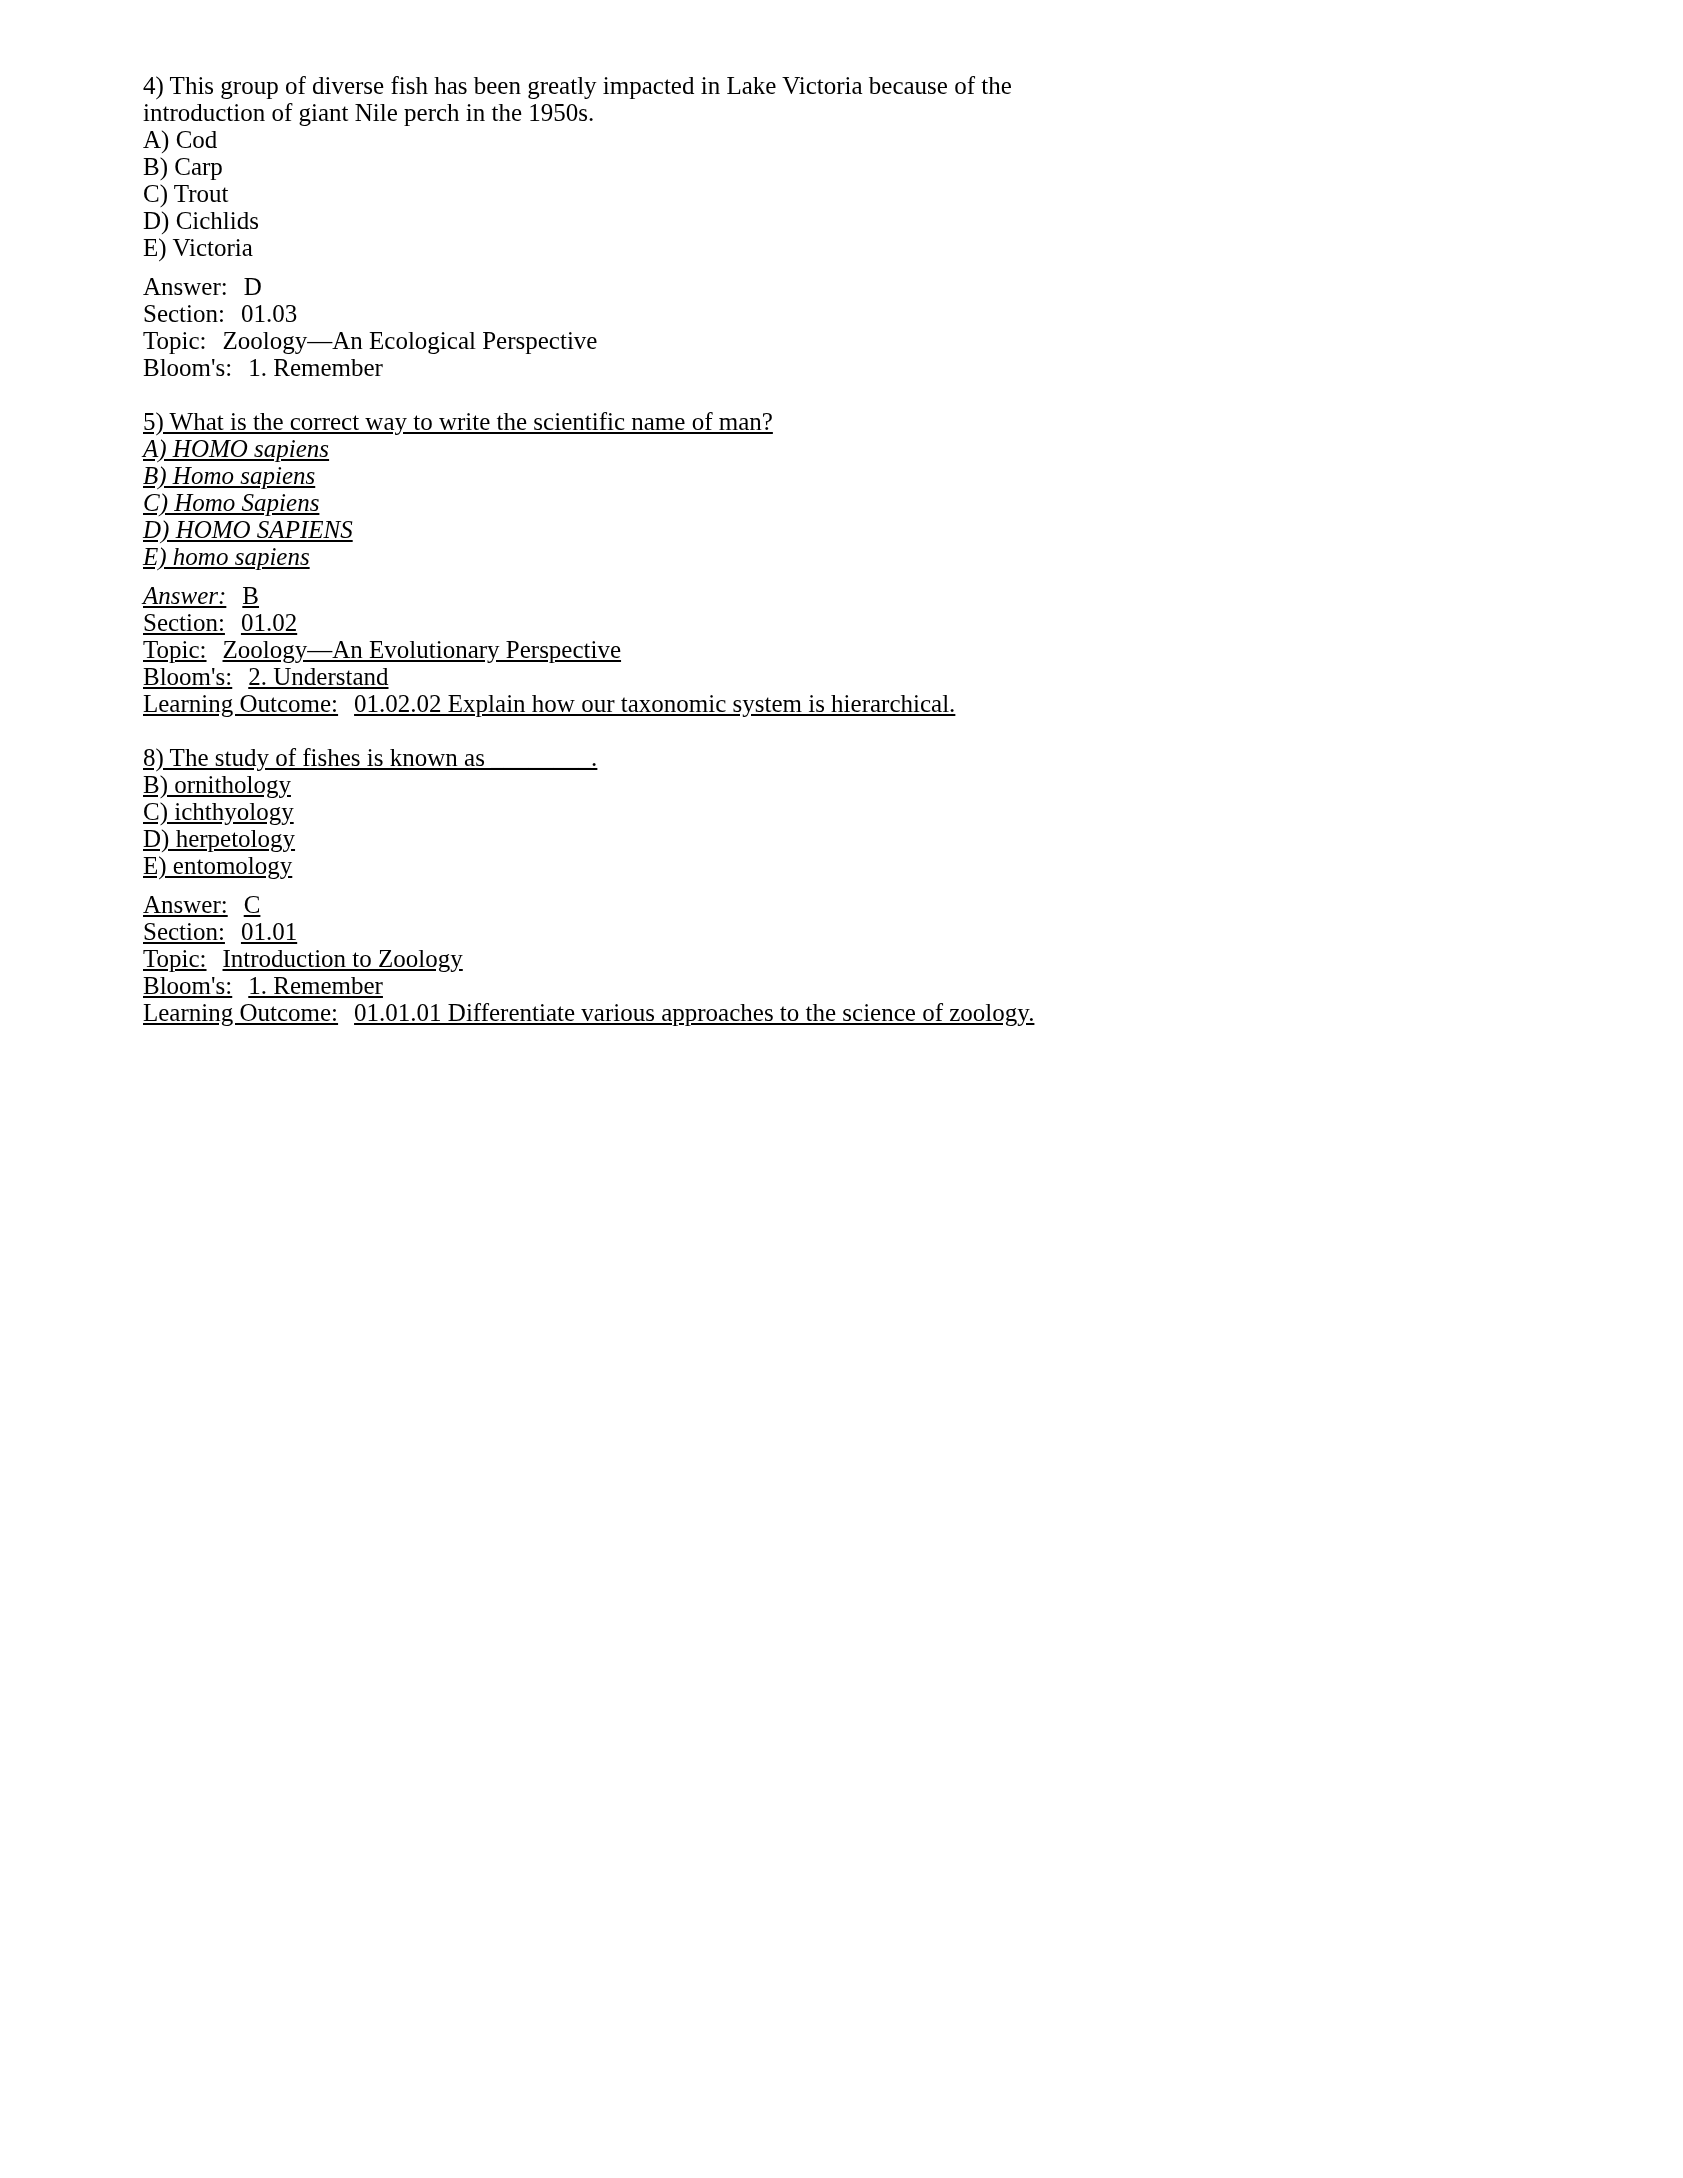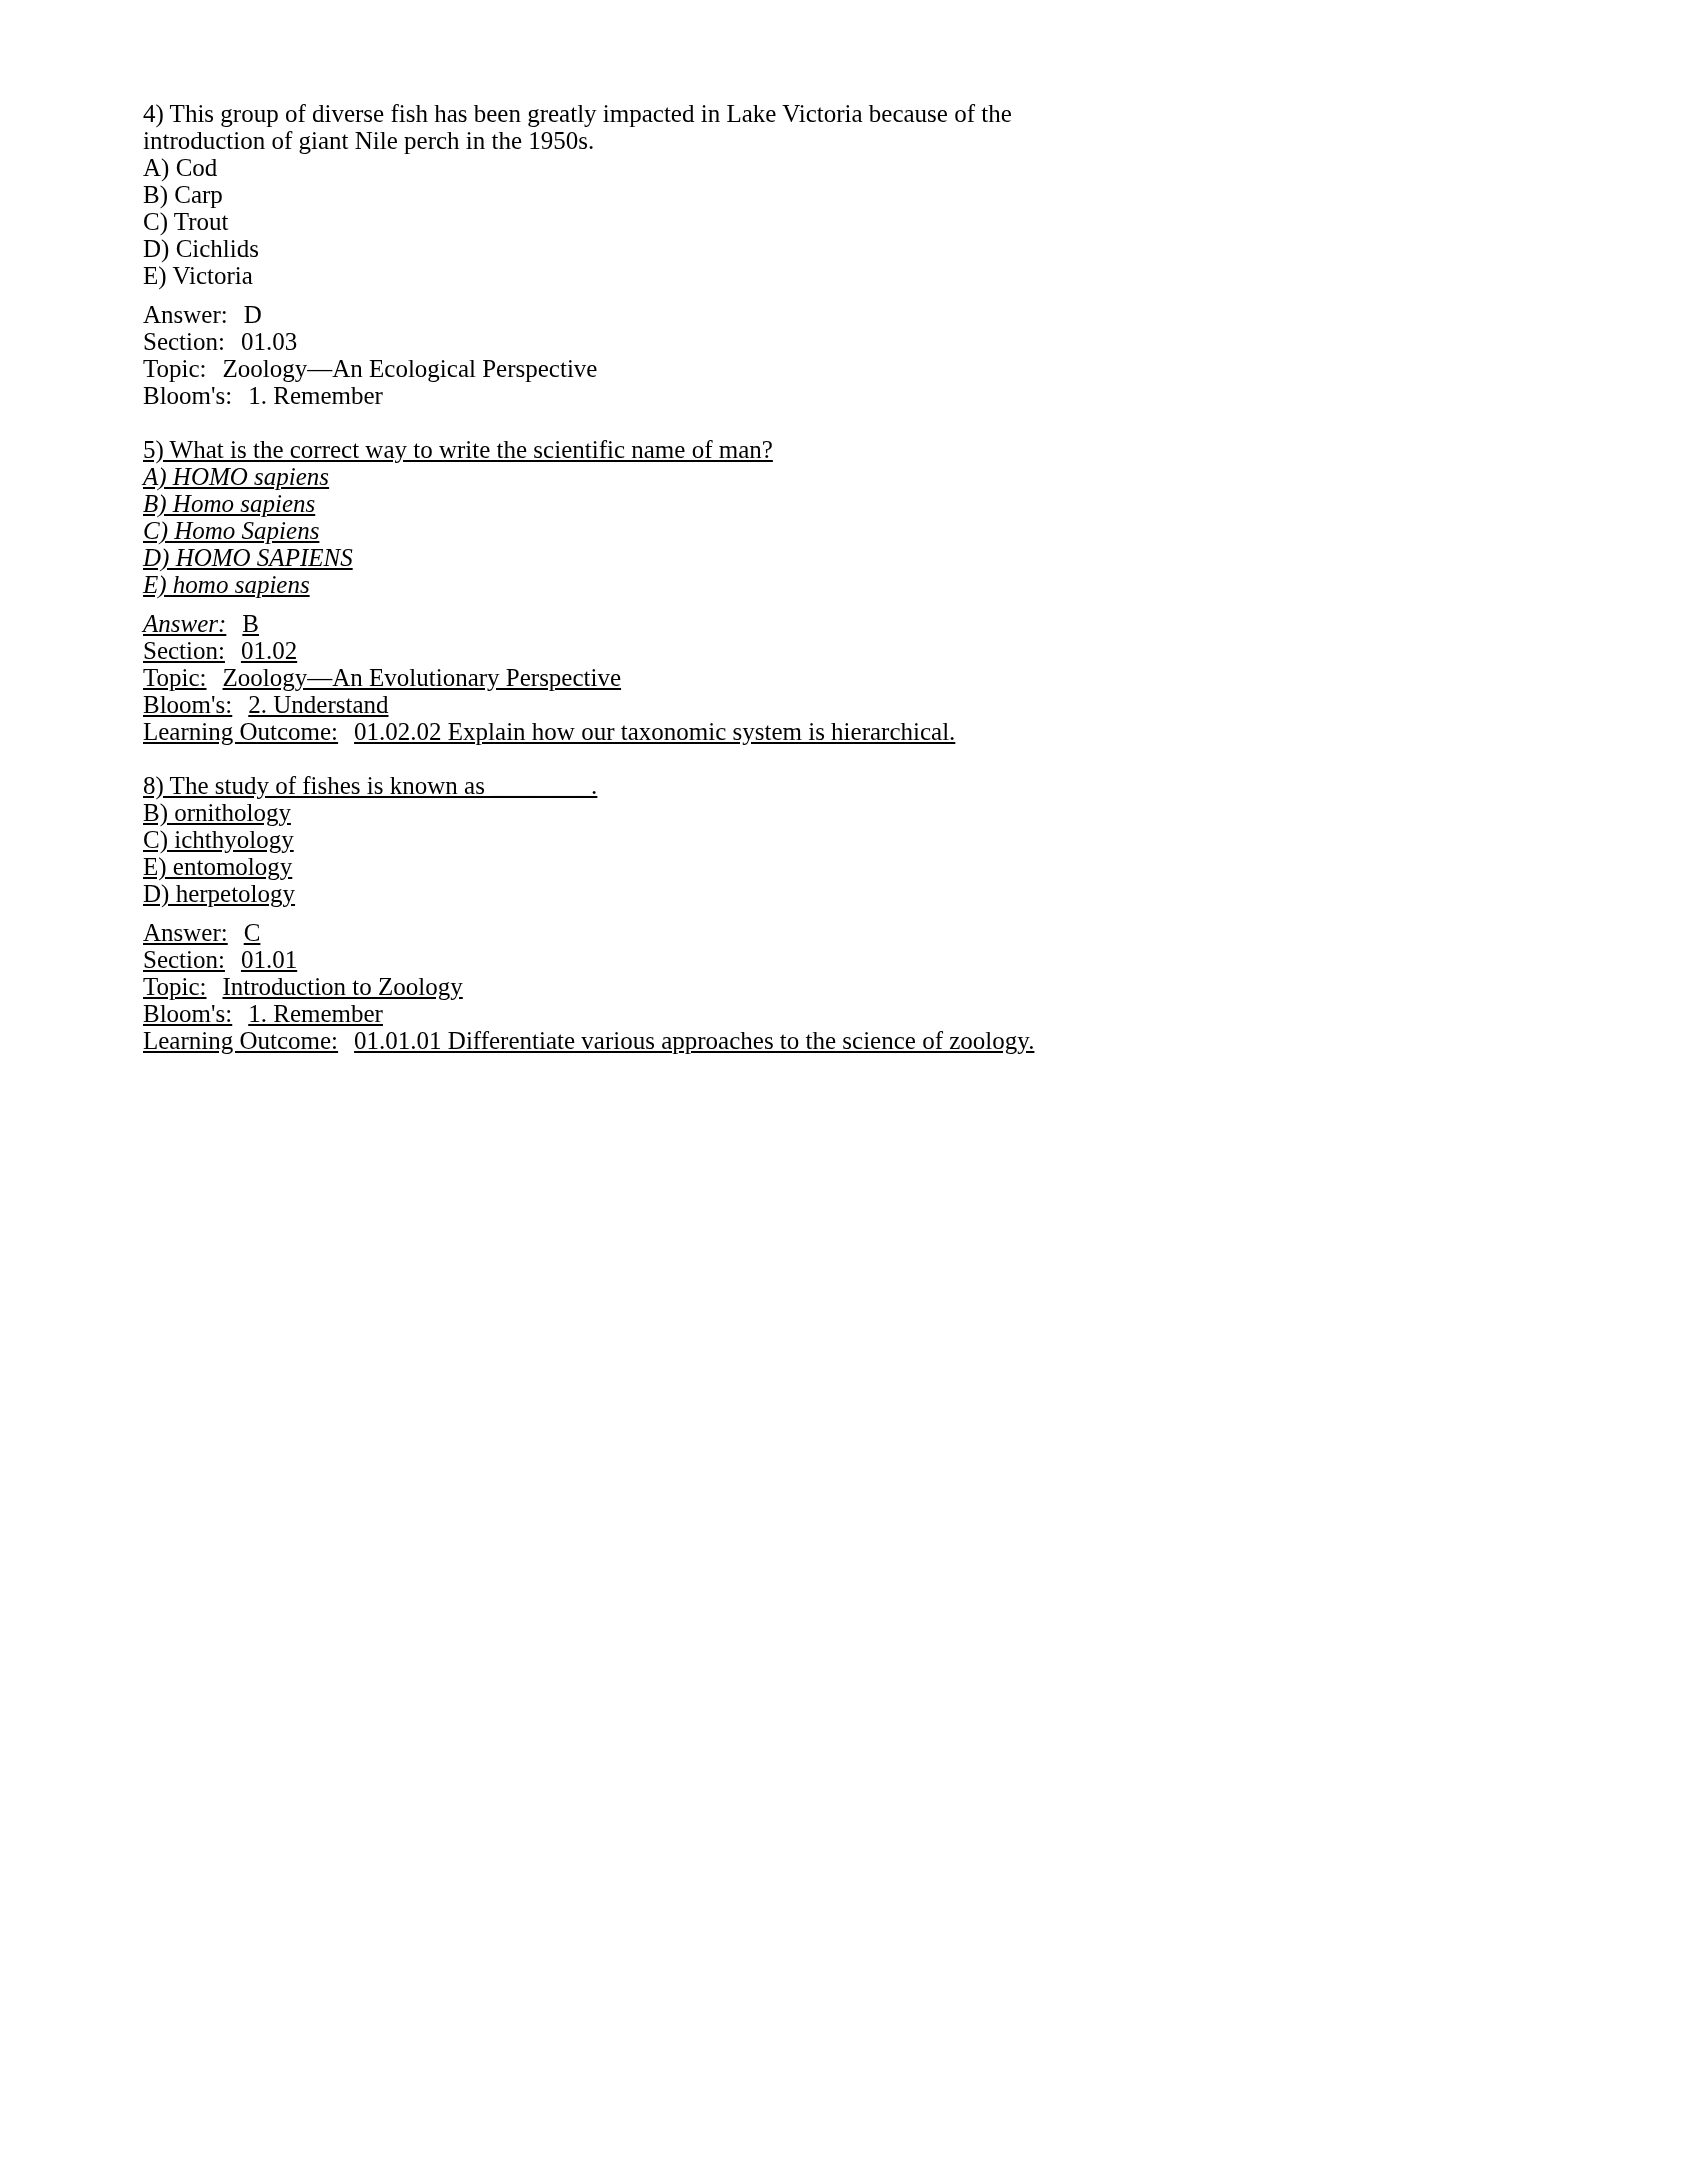--- a/index.html
+++ b/index.html
@@ -10,21 +10,21 @@
   body {
     width: 1683px;
     height: 2178px;
     font-family: "Liberation Serif", serif;
     font-size: 25px;
     line-height: 27px;
     color: #000000;
   }
   .page {
     box-sizing: border-box;
-    padding: 100px 0 0 143px;
+    padding: 72px 0 0 143px;
     width: 1375px;
     height: 2178px;
   }
   .content {
     width: 1238px;
   }
   p {
     margin: 0;
   }
   .stem {
@@ -85,22 +85,22 @@
         <p class="meta-line"><span class="meta-label">Bloom's:</span><span class="meta-value">2. Understand</span></p>
         <p class="meta-line"><span class="meta-label">Learning Outcome:</span><span class="meta-value">01.02.02 Explain how our taxonomic system is hierarchical.</span></p>
       </div>
     </section>
 
     <section class="question">
       <p class="stem">8) The study of fishes is known as ________.</p>
       <div class="choices">
         <p class="choice">B) ornithology</p>
         <p class="choice">C) ichthyology</p>
+        <p class="choice">D) herpetology</p>
         <p class="choice">E) entomology</p>
-        <p class="choice">D) herpetology</p>
       </div>
       <div class="meta">
         <p class="meta-line"><span class="meta-label">Answer:</span><span class="meta-value">C</span></p>
         <p class="meta-line"><span class="meta-label">Section:</span><span class="meta-value">01.01</span></p>
         <p class="meta-line"><span class="meta-label">Topic:</span><span class="meta-value">Introduction to Zoology</span></p>
         <p class="meta-line"><span class="meta-label">Bloom's:</span><span class="meta-value">1. Remember</span></p>
         <p class="meta-line"><span class="meta-label">Learning Outcome:</span><span class="meta-value">01.01.01 Differentiate various approaches to the science of zoology.</span></p>
       </div>
     </section>
 

